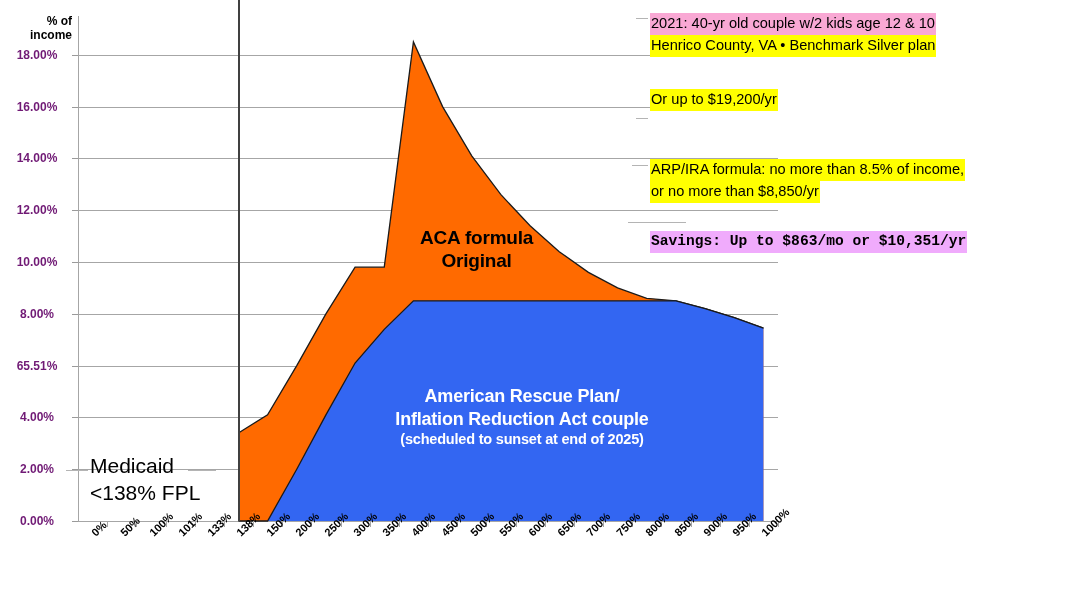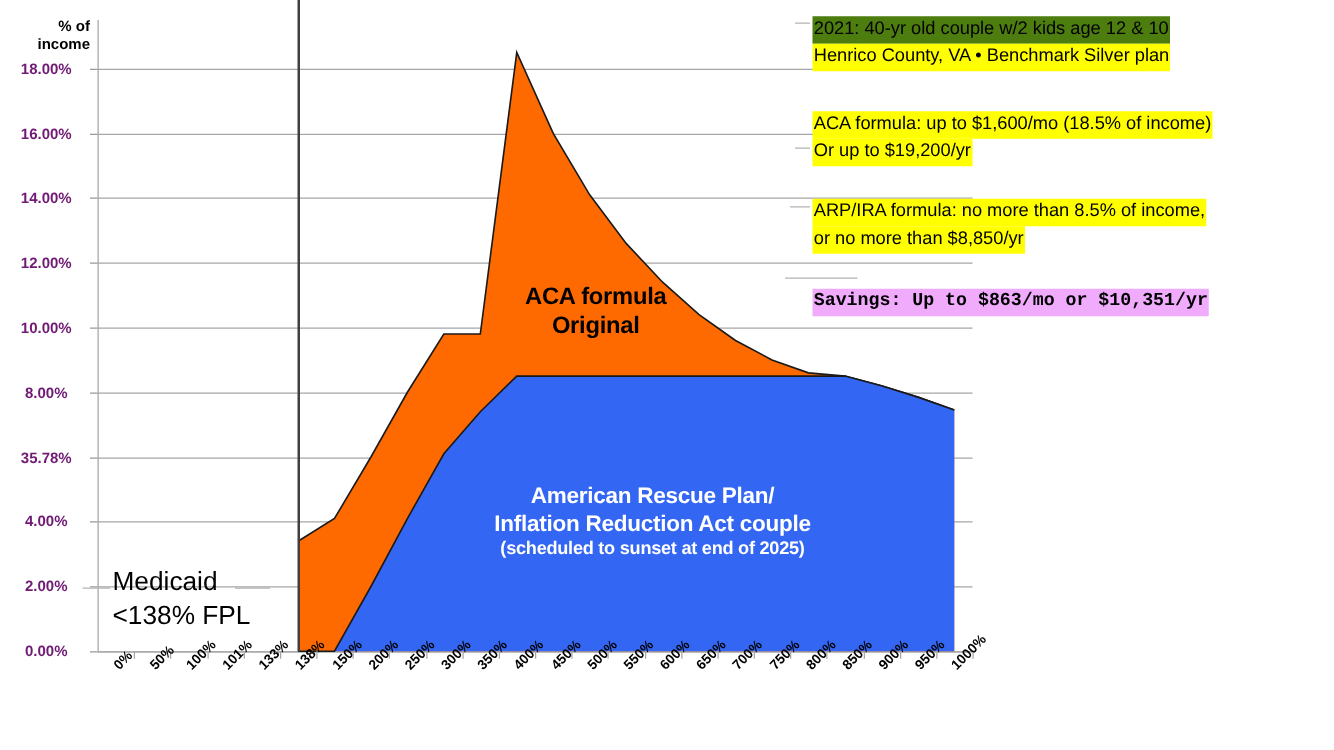--- a/index.html
+++ b/index.html
@@ -86,21 +86,21 @@
     <div>income</div>
   </div>
 
   <div id="y-ticks">
       <div class="y-tick" style="left: 4px; top: 521px;">0.00%</div>
       <div class="y-tick-mark" style="left: 72px; top: 521px;"></div>
       <div class="y-tick" style="left: 4px; top: 469.205px;">2.00%</div>
       <div class="y-tick-mark" style="left: 72px; top: 469.205px;"></div>
       <div class="y-tick" style="left: 4px; top: 417.41px;">4.00%</div>
       <div class="y-tick-mark" style="left: 72px; top: 417.41px;"></div>
-      <div class="y-tick" style="left: 4px; top: 365.615px;">35.78%</div>
+      <div class="y-tick" style="left: 4px; top: 365.615px;">65.51%</div>
       <div class="y-tick-mark" style="left: 72px; top: 365.615px;"></div>
       <div class="y-tick" style="left: 4px; top: 313.821px;">8.00%</div>
       <div class="y-tick-mark" style="left: 72px; top: 313.821px;"></div>
       <div class="y-tick" style="left: 4px; top: 262.026px;">10.00%</div>
       <div class="y-tick-mark" style="left: 72px; top: 262.026px;"></div>
       <div class="y-tick" style="left: 4px; top: 210.231px;">12.00%</div>
       <div class="y-tick-mark" style="left: 72px; top: 210.231px;"></div>
       <div class="y-tick" style="left: 4px; top: 158.436px;">14.00%</div>
       <div class="y-tick-mark" style="left: 72px; top: 158.436px;"></div>
       <div class="y-tick" style="left: 4px; top: 106.641px;">16.00%</div>
@@ -194,26 +194,25 @@
   </div>
 
   <div class="series-label-arp" style="left: 312px; top: 385px; width: 420px;">
     <div class="l1">American Rescue Plan/</div>
     <div class="l2">Inflation Reduction Act couple</div>
     <div class="l3">(scheduled to sunset at end of 2025)</div>
   </div>
 
   <div id="callouts">
       <div class="annot" style="left: 650px; top: 13px;">
-        <div><span class="hl" style="background: #4d7c0f;">2021: 40-yr old couple w/2 kids age 12 &amp; 10</span></div>
+        <div><span class="hl" style="background: #f9a8d4;">2021: 40-yr old couple w/2 kids age 12 &amp; 10</span></div>
         <div><span class="hl" style="background: rgb(255, 255, 0);">Henrico County, VA • Benchmark Silver plan</span></div>
       </div>
       <div class="annot-leader" style="left: 636px; top: 18px; width: 12px;"></div>
       <div class="annot" style="left: 650px; top: 89px;">
-        <div><span class="hl" style="background: rgb(255, 255, 0);">ACA formula: up to $1,600/mo (18.5% of income)</span></div>
         <div><span class="hl" style="background: rgb(255, 255, 0);">Or up to $19,200/yr</span></div>
       </div>
       <div class="annot-leader" style="left: 636px; top: 118px; width: 12px;"></div>
       <div class="annot" style="left: 650px; top: 159px;">
         <div><span class="hl" style="background: rgb(255, 255, 0);">ARP/IRA formula: no more than 8.5% of income,</span></div>
         <div><span class="hl" style="background: rgb(255, 255, 0);">or no more than $8,850/yr</span></div>
       </div>
       <div class="annot-leader" style="left: 632px; top: 165px; width: 16px;"></div>
       <div class="annot bold" style="left: 650px; top: 230px;">
         <div><span class="hl" style="background: #f0abfc; font-family: Liberation Mono, monospace;">Savings: Up to $863/mo or $10,351/yr</span></div>

